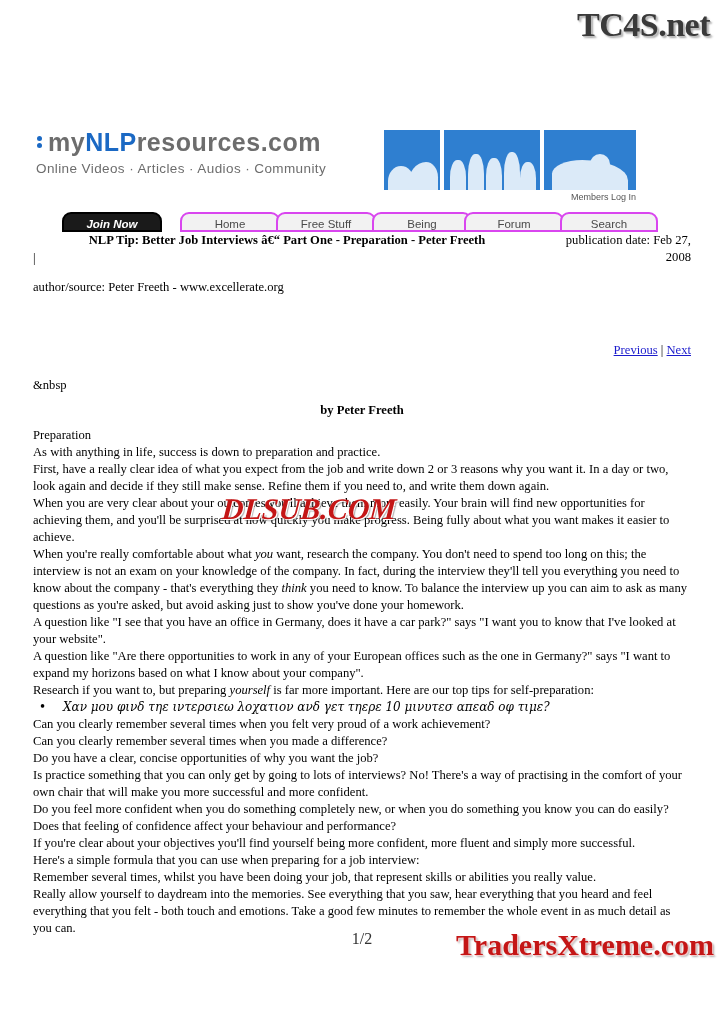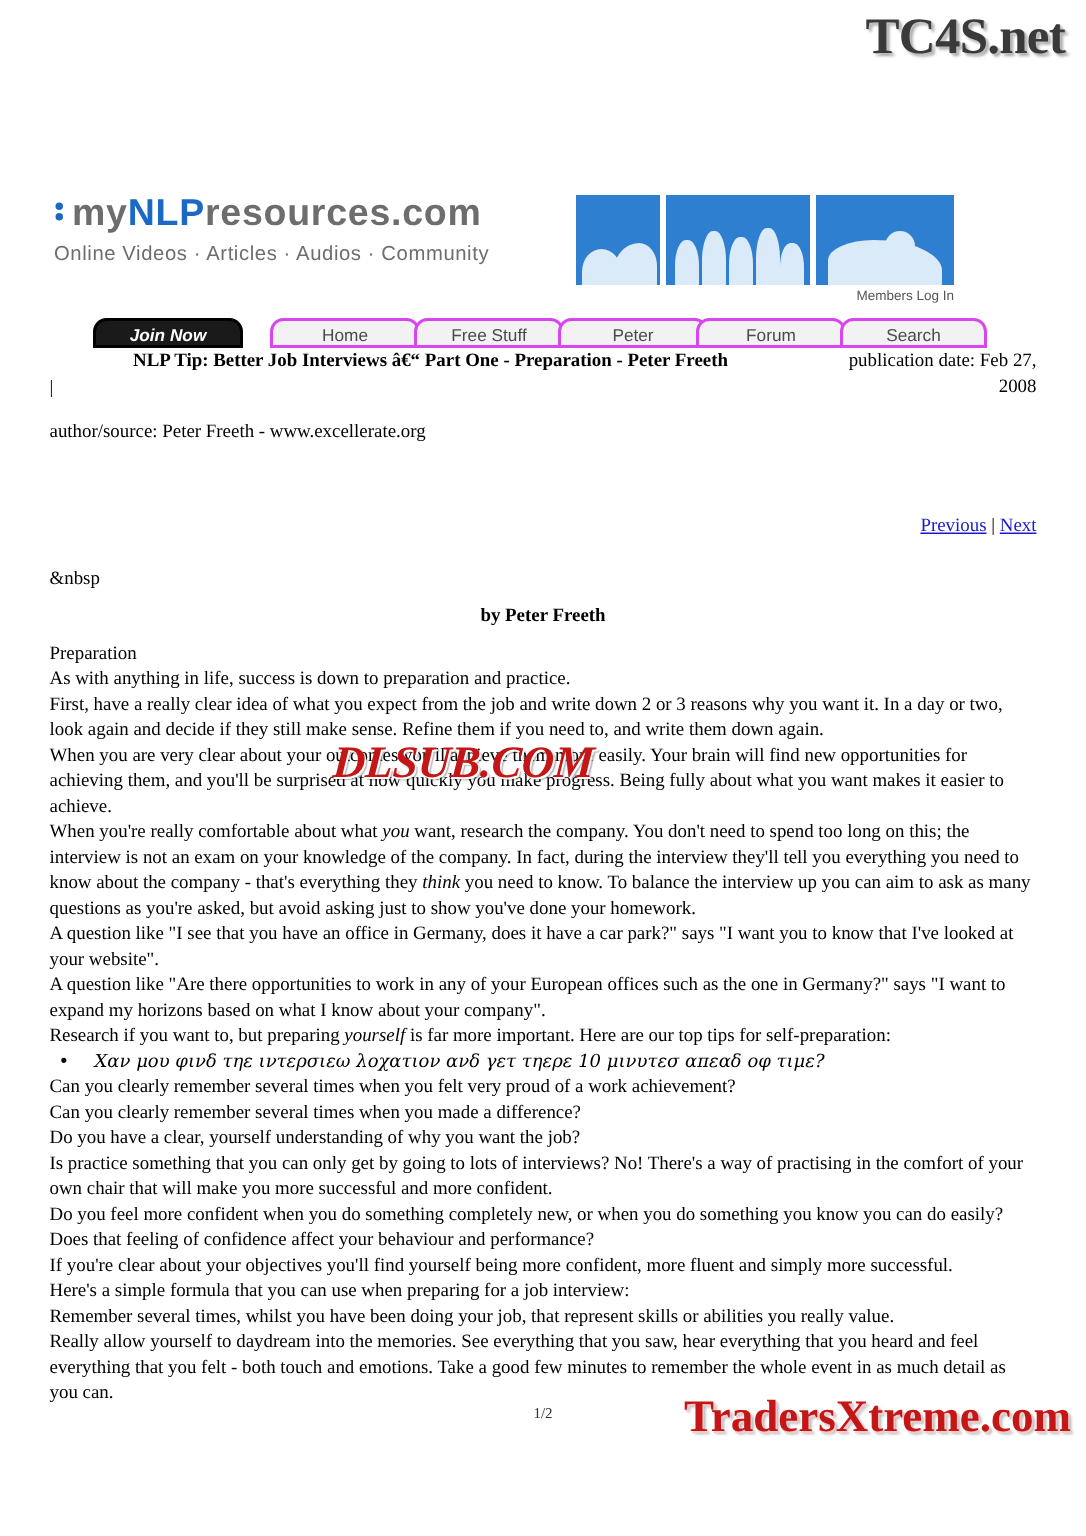--- a/index.html
+++ b/index.html
@@ -236,21 +236,21 @@
     text-shadow: 1px 1px 0 #ffffff, 2px 2px 1px rgba(0,0,0,.3);
     transform: skewX(-4deg);
   }
   
   .pagenum {
     position: absolute;
     left: 0;
     right: 0;
     bottom: 20px;
     text-align: center;
-    font-size: 10px;
+    font-size: 16px;
     color: #333333;
   }
   .txfooter {
     position: absolute;
     right: 10px;
     bottom: 6px;
     font-family: "Liberation Serif", serif;
     font-weight: bold;
     font-size: 30px;
     color: #c41616;
@@ -291,21 +291,21 @@
           <span class="sil h"></span>
       </div>
     </div>
 
     <div class="memberslogin">Members Log In</div>
 
     <div class="navbar">
       <div class="navtab join" style="left:0px;width:100px">Join Now</div>
       <div class="navtab" style="left:118px;width:100px">Home</div>
       <div class="navtab" style="left:214px;width:100px">Free Stuff</div>
-      <div class="navtab" style="left:310px;width:100px">Peter</div>
+      <div class="navtab" style="left:310px;width:100px">Being</div>
       <div class="navtab" style="left:402px;width:100px">Forum</div>
       <div class="navtab" style="left:498px;width:98px">Search</div>
     </div>
   </div>
 
   <div class="doc">
 
     <div class="titleline">
       <span class="pubdate">publication date: Feb 27, 2008</span>
       <span>NLP Tip: Better Job Interviews â€“ Part One - Preparation - Peter Freeth</span>
@@ -331,21 +331,21 @@
     <p class="para">When you are very clear about your outcomes you'll achieve them more easily. Your brain will find new opportunities for achieving them, and you'll be surprised at how quickly you make progress. Being fully about what you want makes it easier to achieve.</p>
     <p class="para">When you're really comfortable about what <em>you</em> want, research the company. You don't need to spend too long on this; the interview is not an exam on your knowledge of the company. In fact, during the interview they'll tell you everything you need to know about the company - that's everything they <em>think</em> you need to know. To balance the interview up you can aim to ask as many questions as you're asked, but avoid asking just to show you've done your homework.</p>
     <p class="para">A question like "I see that you have an office in Germany, does it have a car park?" says "I want you to know that I've looked at your website".</p>
     <p class="para">A question like "Are there opportunities to work in any of your European offices such as the one in Germany?" says "I want to expand my horizons based on what I know about your company".</p>
     <p class="para">Research if you want to, but preparing <em>yourself</em> is far more important. Here are our top tips for self-preparation:</p>
 
     <p class="para bullet greek">Χαν μου φινδ τηε ιντερσιεω λοχατιον ανδ γετ τηερε 10 μινυτεσ απεαδ οφ τιμε?</p>
 
     <p class="para">Can you clearly remember several times when you felt very proud of a work achievement?</p>
     <p class="para">Can you clearly remember several times when you made a difference?</p>
-    <p class="para">Do you have a clear, yourself understanding of why you want the job?</p>
+    <p class="para">Do you have a clear, concise opportunities of why you want the job?</p>
     <p class="para">Is practice something that you can only get by going to lots of interviews? No! There's a way of practising in the comfort of your own chair that will make you more successful and more confident.</p>
     <p class="para">Do you feel more confident when you do something completely new, or when you do something you know you can do easily?</p>
     <p class="para">Does that feeling of confidence affect your behaviour and performance?</p>
     <p class="para">If you're clear about your objectives you'll find yourself being more confident, more fluent and simply more successful.</p>
     <p class="para">Here's a simple formula that you can use when preparing for a job interview:</p>
     <p class="para">Remember several times, whilst you have been doing your job, that represent skills or abilities you really value.</p>
     <p class="para">Really allow yourself to daydream into the memories. See everything that you saw, hear everything that you heard and feel everything that you felt - both touch and emotions. Take a good few minutes to remember the whole event in as much detail as you can.</p>
   </div>
 
   <div class="dlsub">DLSUB.COM</div>

